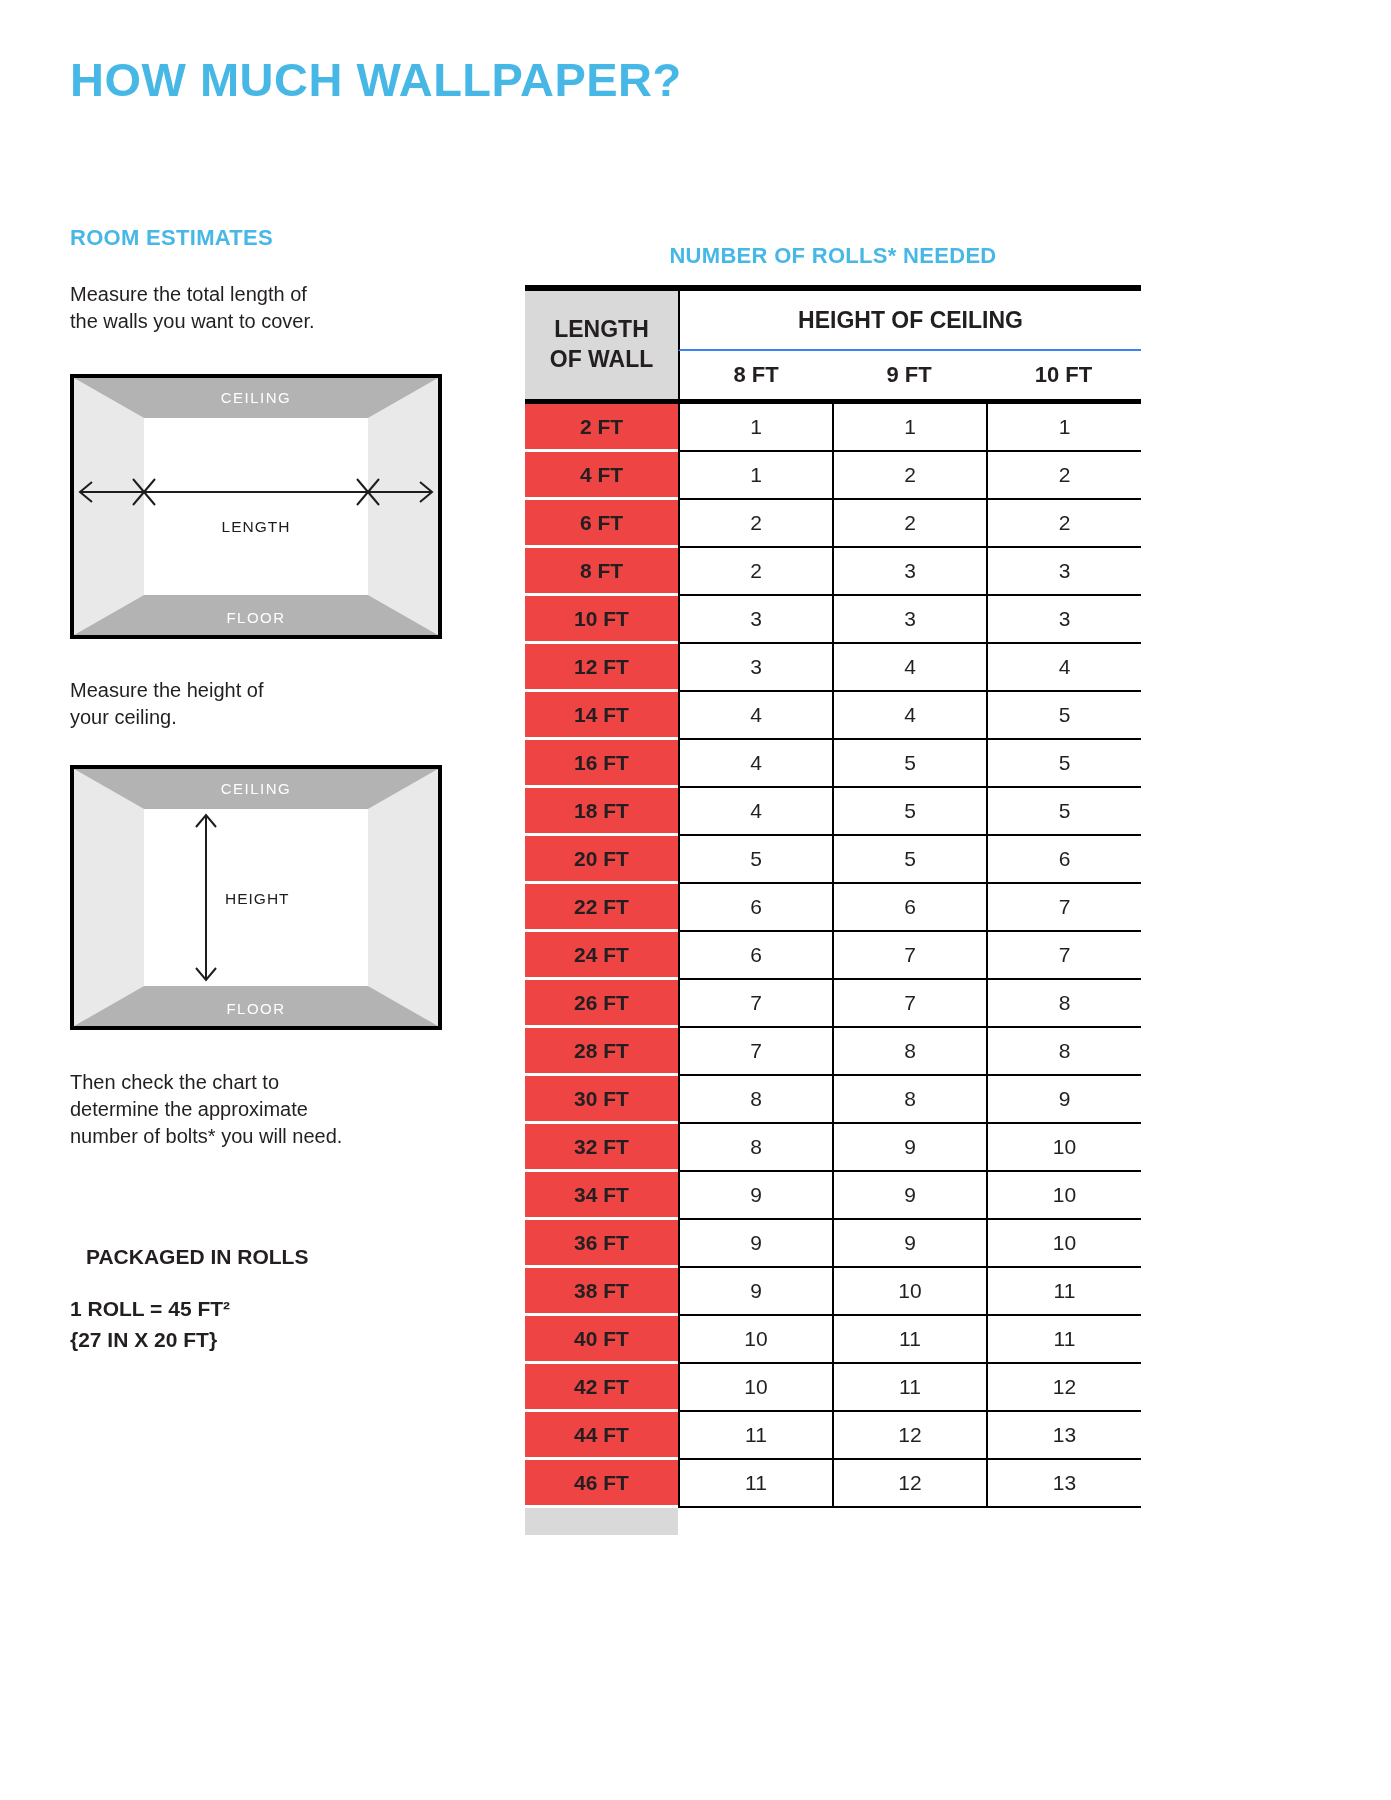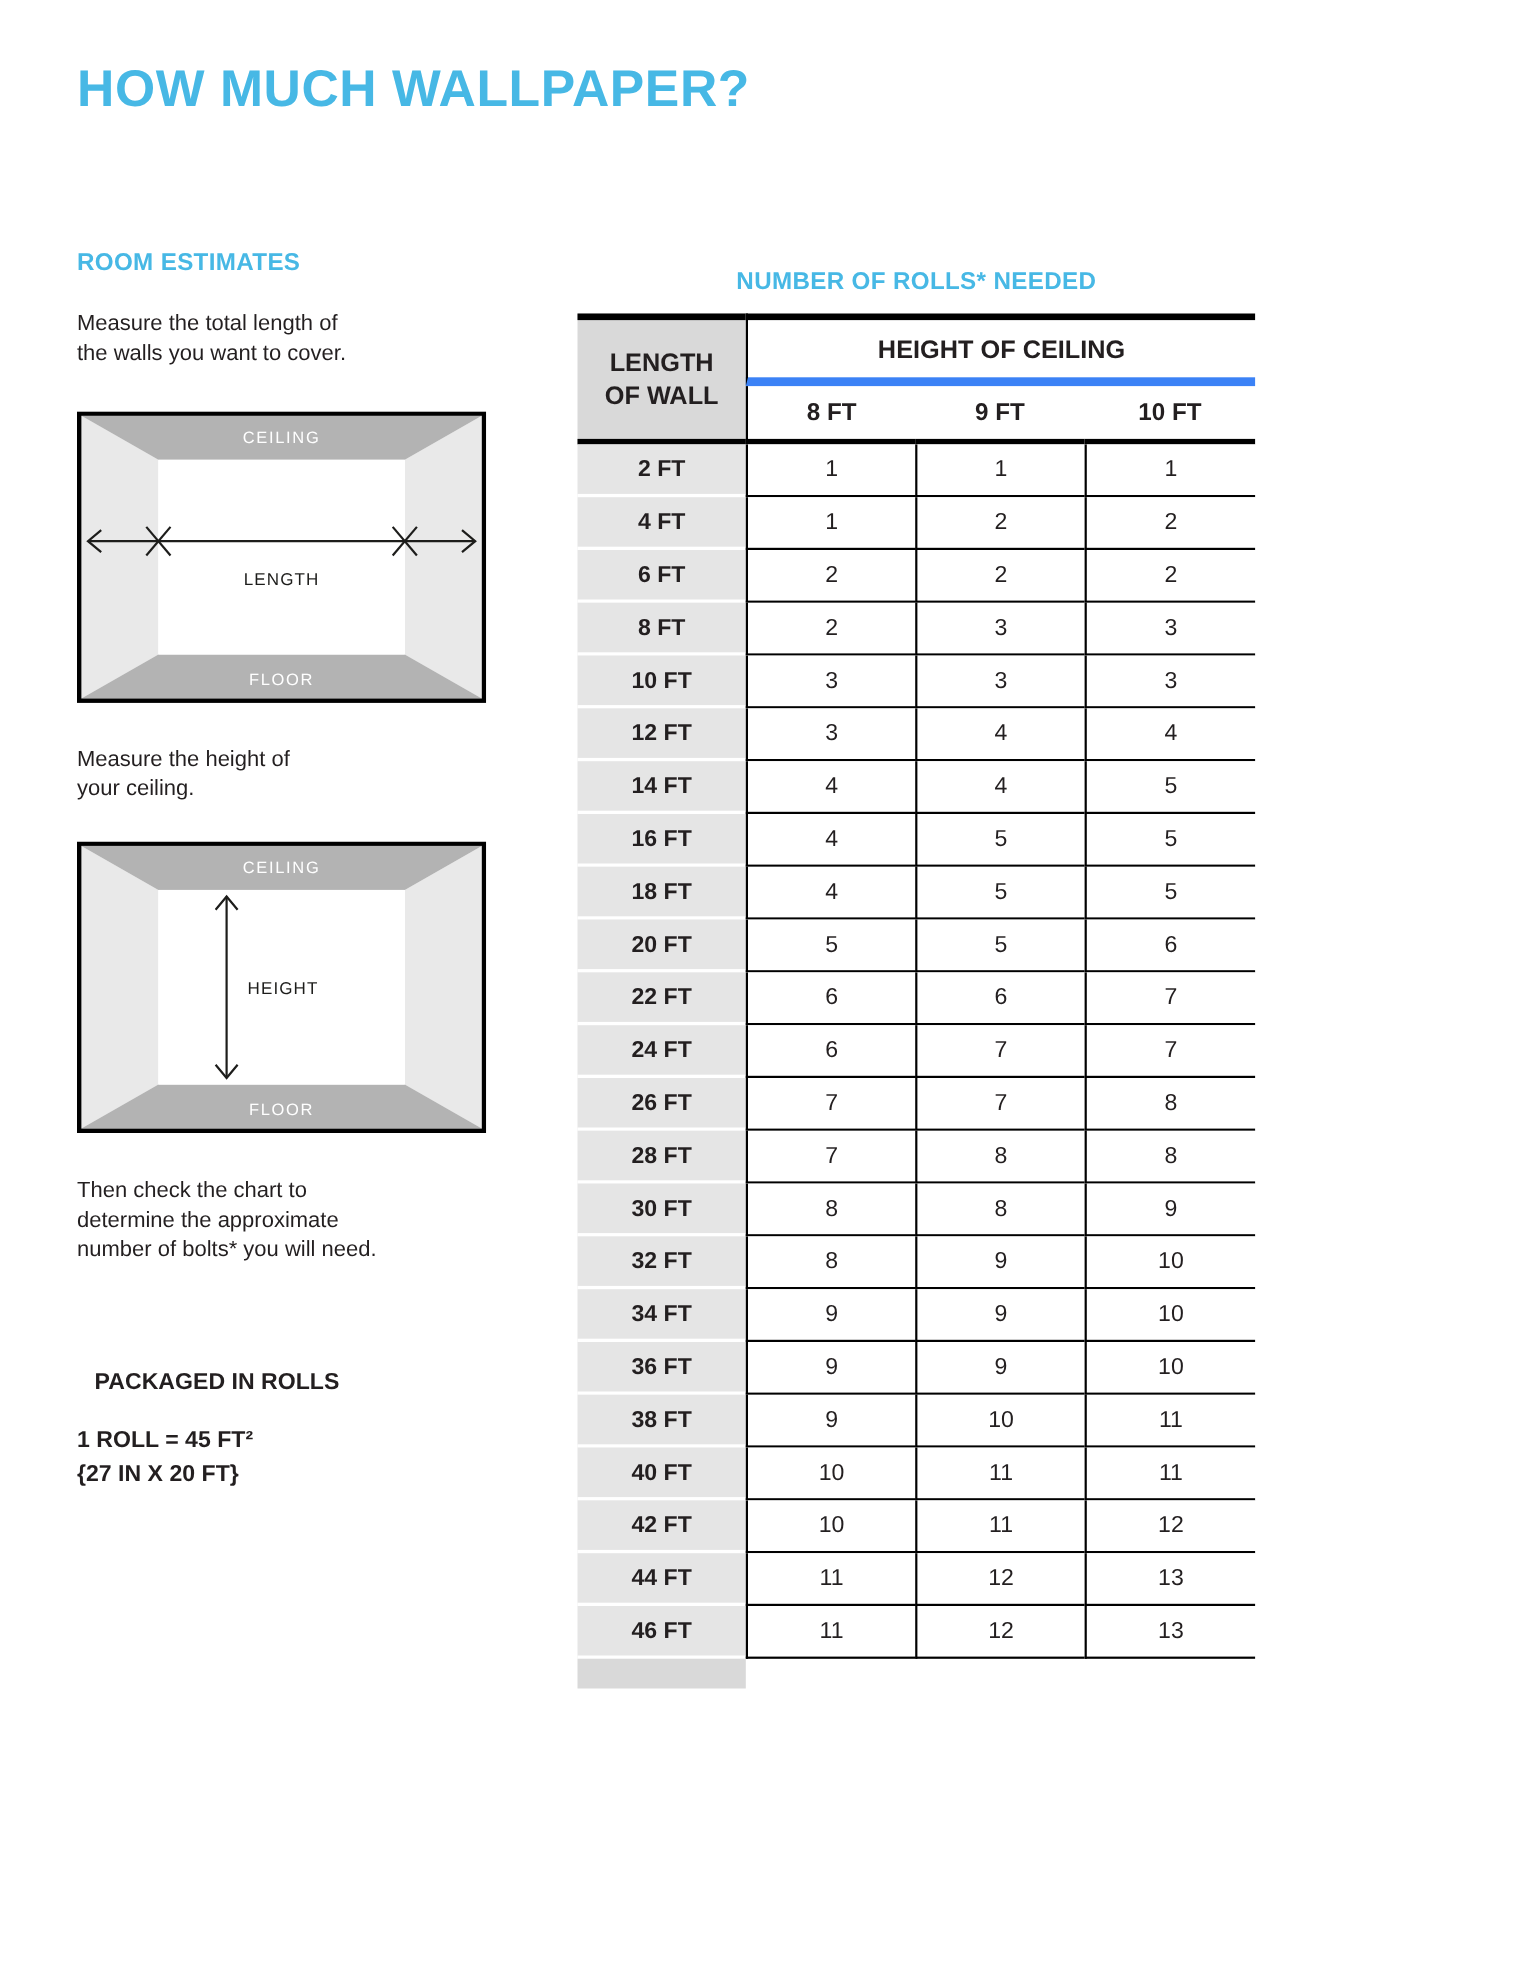--- a/index.html
+++ b/index.html
@@ -82,34 +82,34 @@
     line-height: 1.3;
     border-top: 6px solid #000000;
     border-bottom: 5px solid #000000;
   }
   .group {
     background: #ffffff;
     font-weight: 700;
     font-size: 23px;
     border-top: 6px solid #000000;
     border-left: 2px solid #000000;
-    border-bottom: 8px solid #3b82f6;
+    border-bottom: 2px solid #3b82f6;
     height: 66px;
     margin-left: 31px;
   }
   .hcol {
     font-weight: 700;
     font-size: 22px;
     border-bottom: 5px solid #000000;
     height: 53px;
   }
   .hcol-first { border-left: 2px solid #000000; }
 
   .rlabel {
-    background: #e5e5e5;
+    background: #ef4444;
     font-weight: 700;
     font-size: 21px;
     border-bottom: 3px solid #ffffff;
     height: 48px;
   }
   .dcell {
     background: #ffffff;
     font-size: 21px;
     border-left: 2px solid #000000;
     border-bottom: 2px solid #000000;

